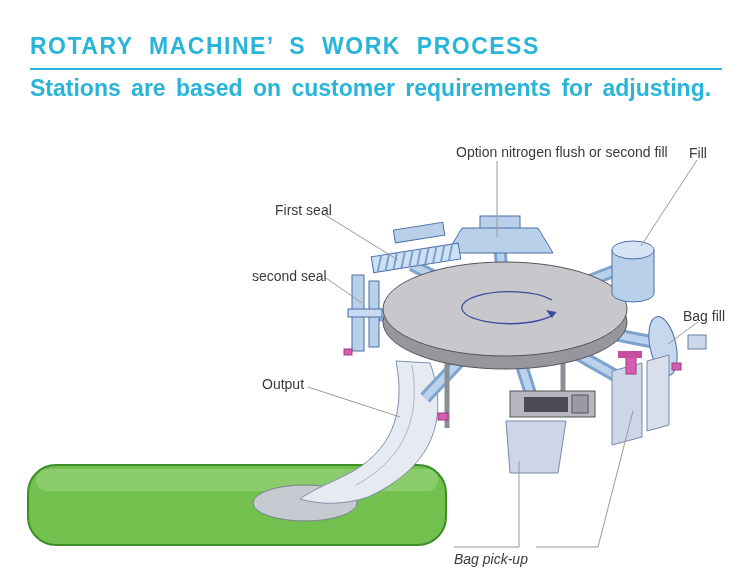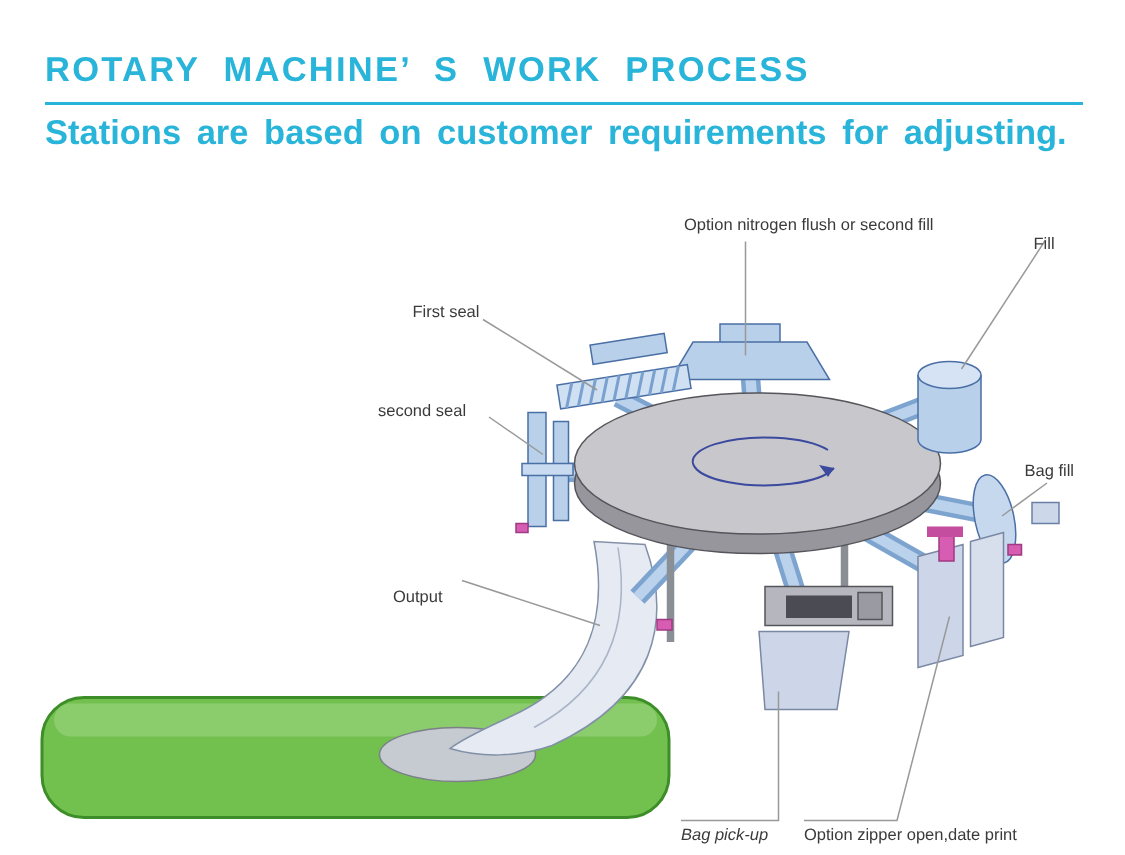--- a/index.html
+++ b/index.html
@@ -18,28 +18,28 @@
   .subtitle {
     position:absolute; left:30px; top:62px;
     font-size:23px; font-weight:bold; color:#29b4d9;
     word-spacing:4px; white-space:nowrap;
   }
 
   svg.diagram { position:absolute; left:0; top:0; width:750px; height:570px; z-index:1; }
 
   .label {
     position:absolute; z-index:2;
-    font-size:11px; color:#3a3a3a; white-space:nowrap;
+    font-size:14px; color:#3a3a3a; white-space:nowrap;
   }
   .lbl-nitrogen   { left:456px; top:131px; }
-  .lbl-fill       { left:689px; top:144px; }
+  .lbl-fill       { left:689px; top:132px; }
   .lbl-firstseal  { left:275px; top:189px; }
   .lbl-secondseal { left:252px; top:255px; }
   .lbl-bagopen    { left:683px; top:295px; }
-  .lbl-output     { left:262px; top:379px; }
+  .lbl-output     { left:262px; top:363px; }
   .lbl-pickup     { left:454px; top:538px;font-style:italic; }
   .lbl-zipper     { left:536px; top:538px; }
 </style>
 </head>
 <body>
 
 <div class="page">
 
   <h1 class="title">ROTARY MACHINE’ S WORK PROCESS</h1>
   <div class="rule"></div>
@@ -152,15 +152,14 @@
     </g>
   </svg>
 
   <div class="label lbl-nitrogen">Option nitrogen flush or second fill</div>
   <div class="label lbl-fill">Fill</div>
   <div class="label lbl-firstseal">First seal</div>
   <div class="label lbl-secondseal">second seal</div>
   <div class="label lbl-bagopen">Bag fill</div>
   <div class="label lbl-output">Output</div>
   <div class="label lbl-pickup">Bag pick-up</div>
-  <div class="label lbl-zipper">Option zipper  open,date print</div>
 
 </div>
 
 </body></html>

